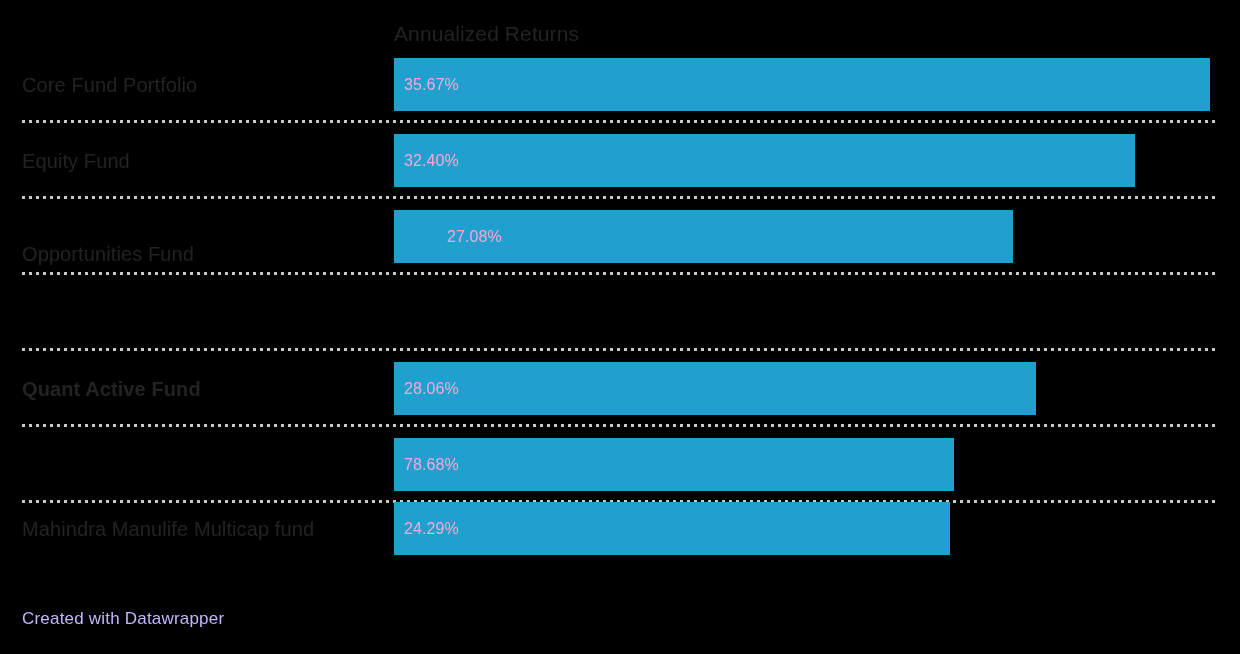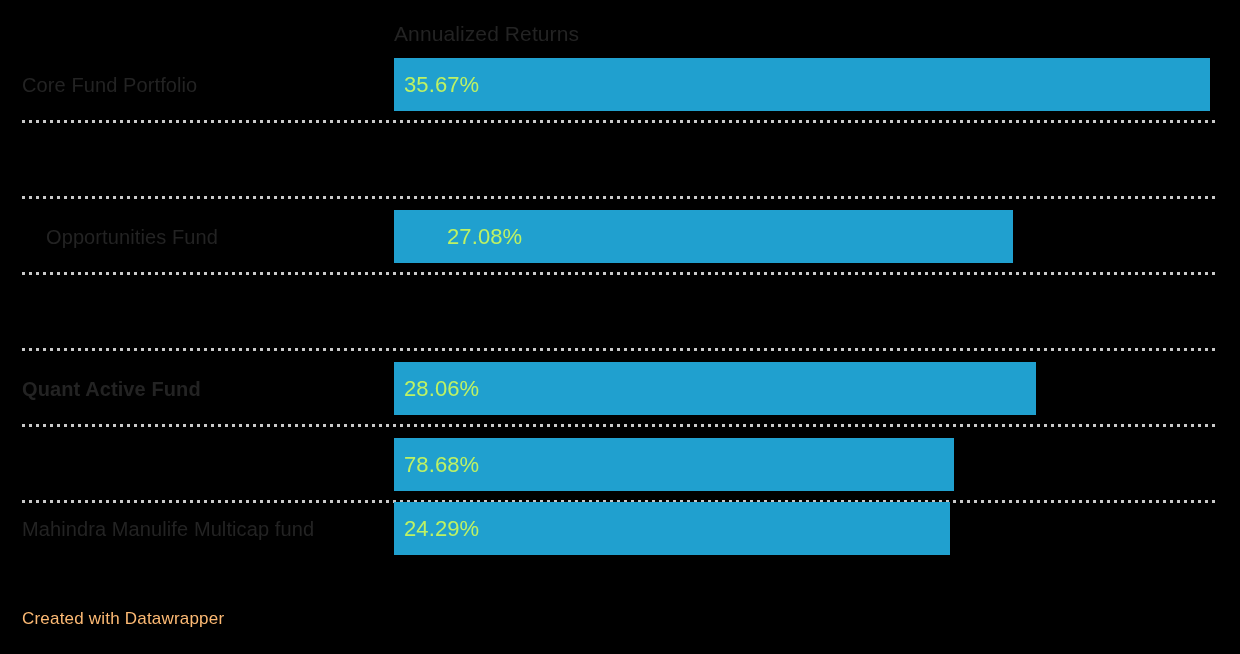--- a/index.html
+++ b/index.html
@@ -61,23 +61,23 @@
 
   .row-bar {
     position: absolute;
     left: 394px;
     background: #20a0cf;
   }
 
   .row-value {
     position: absolute;
     left: 404px;
-    font-size: 22px;
+    font-size: 16px;
     line-height: 26px;
-    color: #bef264;
+    color: #f9a8d4;
     letter-spacing: 0.1px;
     white-space: nowrap;
   }
 
   
   .sep {
     position: absolute;
     left: 22px;
     width: 1196px;
     height: 3px;
@@ -88,21 +88,21 @@
     );
   }
 
   
   .footer-note {
     position: absolute;
     left: 22px;
     top: 608px;
     font-size: 17px;
     line-height: 22px;
-    color: #fdba74;
+    color: #c4b5fd;
     letter-spacing: 0.2px;
     white-space: nowrap;
   }
 </style>
 </head>
 <body>
 
 <div id="chart-root">
 
   <div class="col-header">Annualized Returns</div>
@@ -112,22 +112,27 @@
       <div class="sep" style="top: 196px;"></div>
       <div class="sep" style="top: 272px;"></div>
       <div class="sep" style="top: 348px;"></div>
       <div class="sep" style="top: 424px;"></div>
       <div class="sep" style="top: 500px;"></div>
       <div class="row" style="top: 58px; height: 53px; border-radius: 25px;">
         <div class="row-label" style="top: 14px;">Core Fund Portfolio</div>
         <div class="row-bar" style="width: 816px; height: 53px; top: 0px; background: rgb(32, 160, 207);"></div>
         <div class="row-value" style="top: 14px;">35.67%</div>
       </div>
+      <div class="row" style="top: 134px; height: 53px;">
+        <div class="row-label" style="top: 14px;">Equity Fund</div>
+        <div class="row-bar" style="width: 741px; height: 53px; top: 0px; background: rgb(32, 160, 207);"></div>
+        <div class="row-value" style="top: 14px;">32.40%</div>
+      </div>
       <div class="row" style="top: 210px; height: 53px;">
-        <div class="row-label" style="top: 14px; margin-left: 24px;">Opportunities Fund</div>
+        <div class="row-label" style="top: 31px;">Opportunities Fund</div>
         <div class="row-bar" style="width: 619px; height: 53px; top: 0px; background: rgb(32, 160, 207);"></div>
         <div class="row-value" style="top: 14px; margin-left: 43px;">27.08%</div>
       </div>
       <div class="row" style="top: 362px; height: 53px;">
         <div class="row-label" style="top: 14px; font-weight: bold;">Quant Active Fund</div>
         <div class="row-bar" style="width: 642px; height: 53px; top: 0px; background: rgb(32, 160, 207);"></div>
         <div class="row-value" style="top: 14px;">28.06%</div>
       </div>
       <div class="row" style="top: 438px; height: 53px;">
         <div class="row-bar" style="width: 560px; height: 53px; top: 0px; background: rgb(32, 160, 207);"></div>

